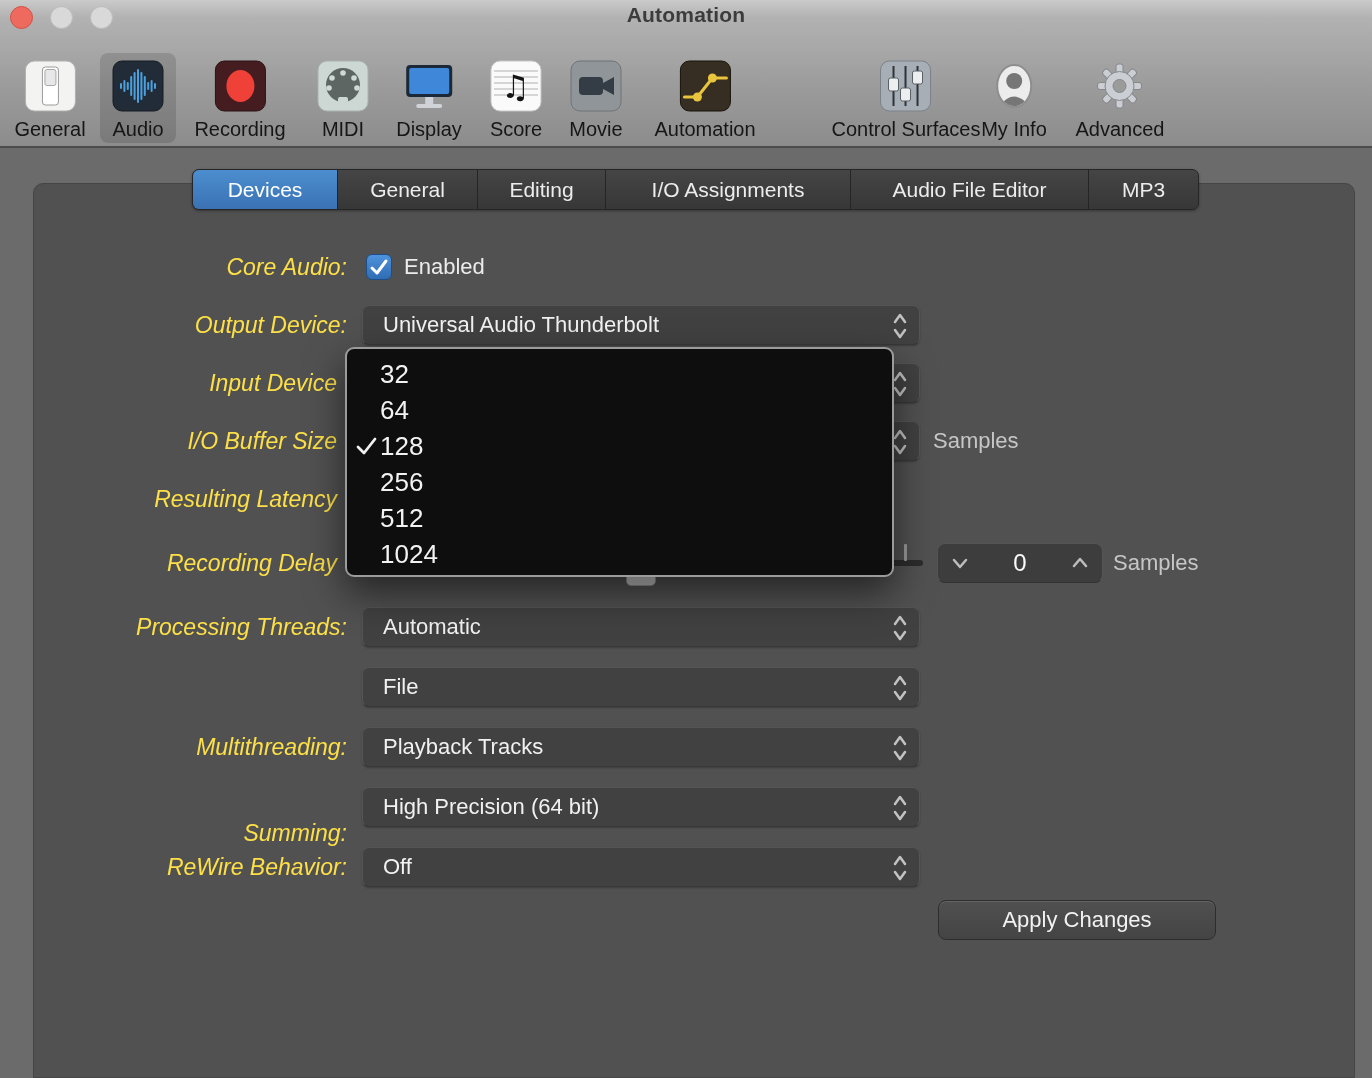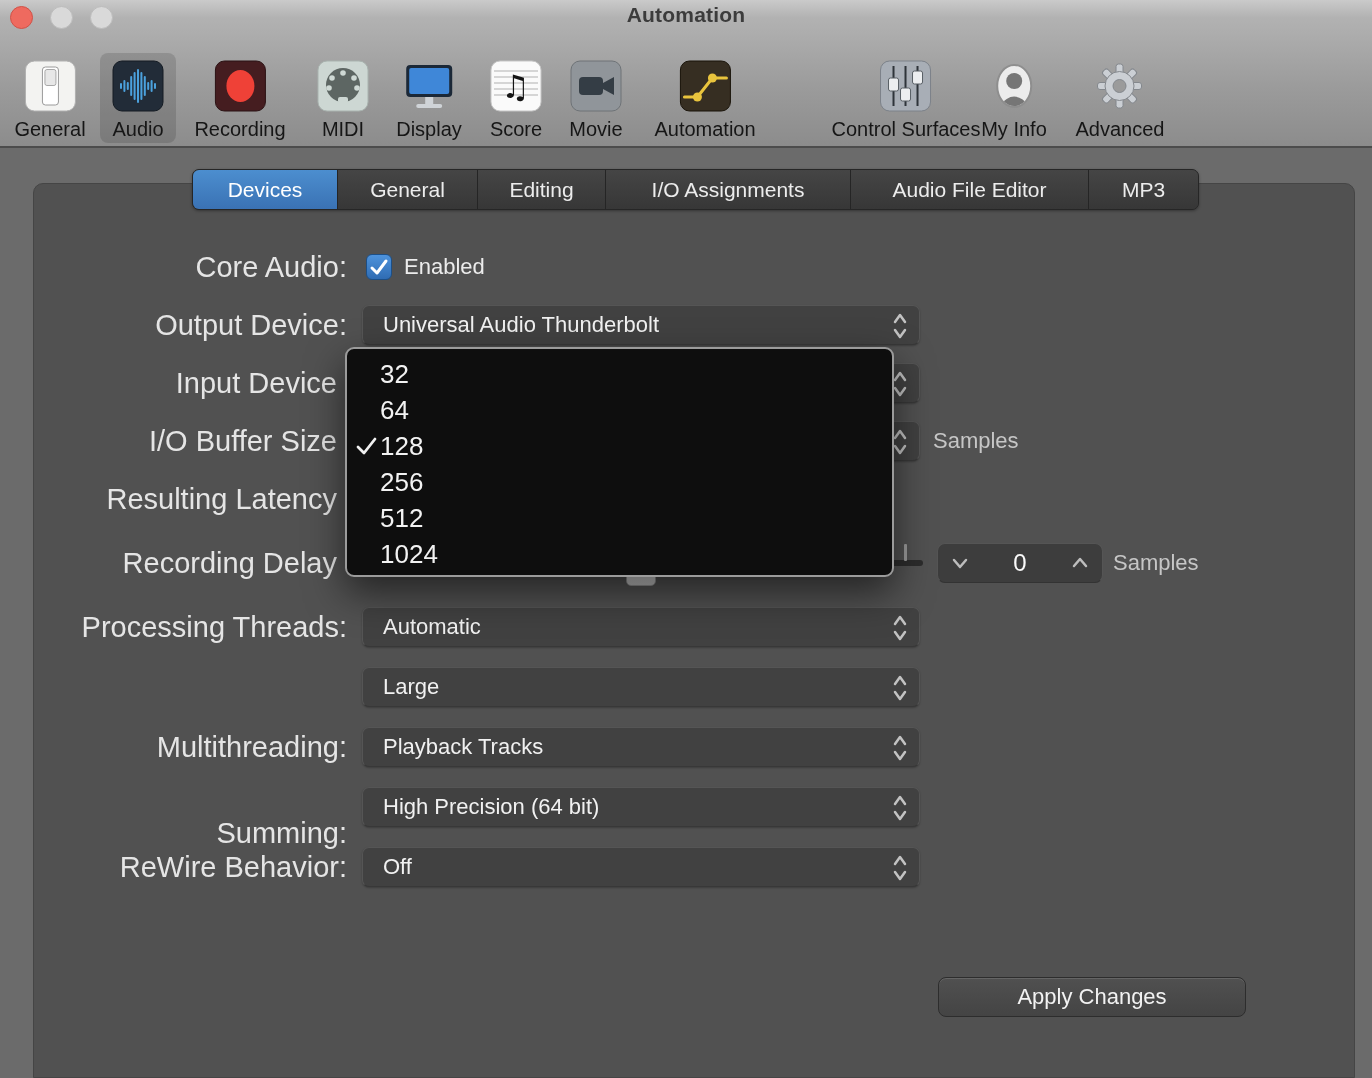--- a/index.html
+++ b/index.html
@@ -44,21 +44,21 @@
   .tab{
     display:flex;align-items:center;justify-content:center;
     font-size:21px;color:#ececec;border-right:1px solid #252525;
     background:linear-gradient(180deg,#454545,#373737);box-sizing:border-box;white-space:nowrap;
   }
   .tab:last-child{border-right:none;}
   .tab.selected{background:linear-gradient(180deg,#4c8ecf,#3a72b4);color:#ffffff;}
   
   .row-label{
     position:absolute;left:0;width:347px;height:40px;line-height:40px;
-    text-align:right;font-size:29px;color:#e5e5e5;white-space:nowrap;z-index:2;
+    text-align:right;font-size:23px;color:#fde047;white-space:nowrap;z-index:2;font-style:italic;
   }
   .row-label.clipped{width:337px;}
   .popup{
     position:absolute;left:362px;width:558px;height:40px;box-sizing:border-box;
     background:#414141;border:1px solid #555555;border-bottom-color:#383838;
     border-radius:7px;display:flex;align-items:center;padding:0 44px 0 20px;
     color:#f1f1f1;font-size:22px;z-index:2;box-shadow:0 1px 2px rgba(0,0,0,.25);
     white-space:nowrap;overflow:hidden;
   }
   .popup .chev{position:absolute;right:10px;top:5px;}
@@ -76,21 +76,21 @@
   }
   .stepper .val{font-size:24px;color:#fafafa;}
   .slider-knob{
     position:absolute;left:626px;top:568px;width:30px;height:18px;border-radius:5px;
     background:linear-gradient(180deg,#dedede,#b9b9b9);border:1px solid #8e8e8e;
     box-sizing:border-box;z-index:5;
   }
   .slider-track-end{position:absolute;left:891px;top:560px;width:32px;height:6px;background:#2c2c2c;border-radius:3px;z-index:2;}
   .slider-tick{position:absolute;left:904px;top:544px;width:3px;height:17px;background:#9a9a9a;border-radius:1px;z-index:2;}
   .apply-btn{
-    position:absolute;left:938px;top:977px;width:308px;height:40px;box-sizing:border-box;
+    position:absolute;left:938px;top:900px;width:278px;height:40px;box-sizing:border-box;
     background:linear-gradient(180deg,#505050,#444444);border:1px solid #2d2d2d;border-radius:8px;
     color:#f2f2f2;font-size:22px;display:flex;align-items:center;justify-content:center;
     box-shadow:inset 0 1px 0 rgba(255,255,255,.12);z-index:2;
   }
   
   .menu{
     position:absolute;left:345px;top:347px;width:549px;height:230px;box-sizing:border-box;
     background:#0e0e0e;border:2px solid #9b9b9b;border-radius:9px;
     box-shadow:0 16px 38px rgba(0,0,0,.55);z-index:10;padding:7px 0;
   }
@@ -345,21 +345,21 @@
   <div class="row-label" style="top:607px">Processing Threads:</div>
   <div class="popup" style="top:607px">
     <span>Automatic</span>
     <svg class="chev" width="18" height="30" viewBox="0 0 18 30">
       <polyline points="4,11 9,4 14,11" fill="none" stroke="#c2c2c2" stroke-width="2.5" stroke-linecap="round" stroke-linejoin="round"></polyline>
       <polyline points="4,19 9,26 14,19" fill="none" stroke="#c2c2c2" stroke-width="2.5" stroke-linecap="round" stroke-linejoin="round"></polyline>
     </svg>
   </div>
 
   <div class="popup" style="top:667px">
-    <span>Large</span>
+    <span>File</span>
     <svg class="chev" width="18" height="30" viewBox="0 0 18 30">
       <polyline points="4,11 9,4 14,11" fill="none" stroke="#c2c2c2" stroke-width="2.5" stroke-linecap="round" stroke-linejoin="round"></polyline>
       <polyline points="4,19 9,26 14,19" fill="none" stroke="#c2c2c2" stroke-width="2.5" stroke-linecap="round" stroke-linejoin="round"></polyline>
     </svg>
   </div>
 
   <div class="row-label" style="top:727px">Multithreading:</div>
   <div class="popup" style="top:727px">
     <span>Playback Tracks</span>
     <svg class="chev" width="18" height="30" viewBox="0 0 18 30">

